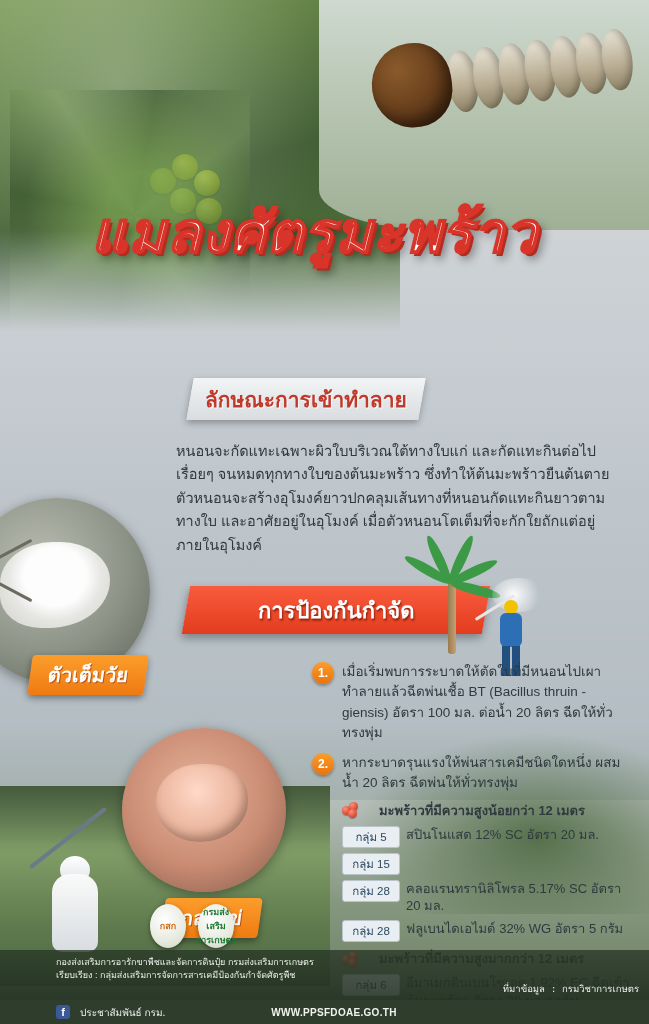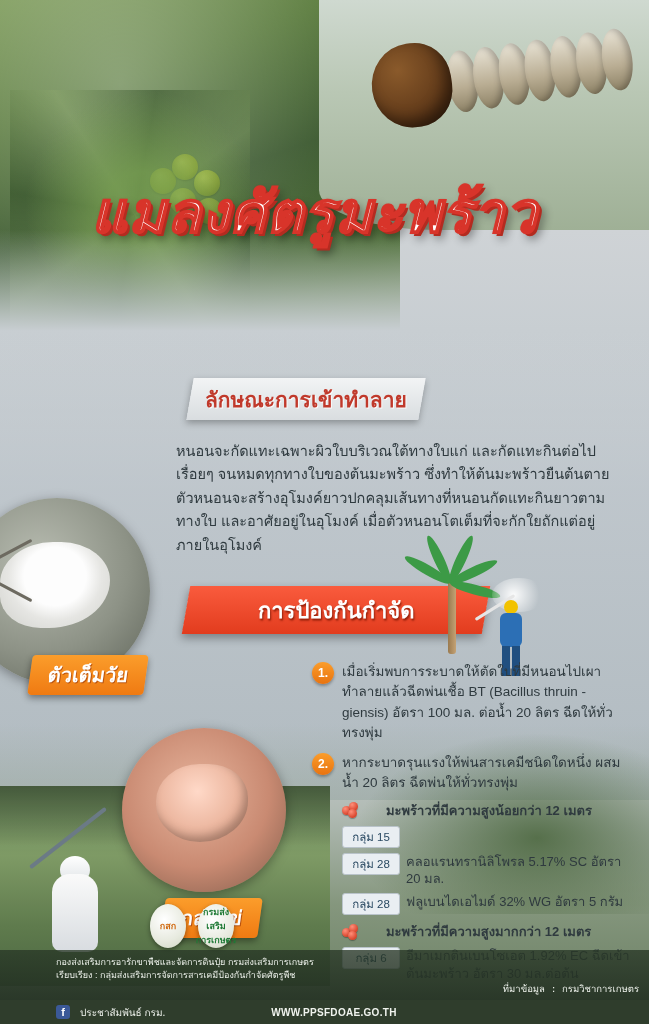--- a/index.html
+++ b/index.html
@@ -130,21 +130,21 @@
     background: radial-gradient(circle at 45% 40%, #e7b49c, #c98a72 55%, #7e5a49 100%);
   }
   .egg .mass{
     position:absolute; left:34px; top:36px; width:92px; height:78px; border-radius:50% 45% 55% 50%;
     background: radial-gradient(ellipse at 45% 35%, #ffd9c8, #eab39b 60%, #c98b71);
     box-shadow: inset -4px -6px 10px rgba(0,0,0,.25);
   }
 
   
   .title-wrap {
-    position:absolute; left:0; top:184px; width:629px; text-align:center;
+    position:absolute; left:0; top:204px; width:629px; text-align:center;
   }
   .main-title {
     font-family:"Liberation Sans", sans-serif;
     font-size: 56px;
     font-weight: bold;
     font-style: italic;
     letter-spacing: 1px;
     color:#ffffff;
     line-height: 1.05;
     -webkit-text-stroke: 2px #d8342a;
@@ -266,21 +266,21 @@
     background:#e9eef2; border:1px solid #b9c3ca; border-radius:3px;
     font-family:"Liberation Sans", sans-serif;
     font-size: 11.5px; color:#2b4a63; padding:1px 6px; white-space:nowrap;
     min-width: 58px; text-align:center;
   }
   .chem-name {
     font-family:"Liberation Sans", sans-serif;
     font-size: 13px; line-height:1.38; color:#2f3a3f;
   }
   .height-row {
-    display:flex; align-items:center; gap:24px; margin: 6px 0 5px 0;
+    display:flex; align-items:center; gap:17px; margin: 6px 0 5px 0;
   }
   .coco-icon { width:20px; height:16px; position:relative; flex:0 0 auto; }
   .coco-icon i{
     position:absolute; width:9px; height:9px; border-radius:50%;
     background: radial-gradient(circle at 35% 30%, #ff8f7a, #d8442c 70%);
     box-shadow: 0 1px 1px rgba(0,0,0,.3);
   }
   .coco-icon i:nth-child(1){ left:0; top:4px; }
   .coco-icon i:nth-child(2){ left:7px; top:0; }
   .coco-icon i:nth-child(3){ left:6px; top:7px; }
@@ -453,20 +453,24 @@
           <div class="height-row">
             <span class="coco-icon">
                 <i></i>
                 <i></i>
                 <i></i>
               </span>
             <span class="height-text">มะพร้าวที่มีความสูงน้อยกว่า 12 เมตร</span>
           </div>
 
           <div class="chem-row">
+            <span class="grp-tag">กลุ่ม 5</span>
+            <span class="chem-name">สปินโนแสด 12% SC อัตรา 20 มล.</span>
+          </div>
+          <div class="chem-row">
             <span class="grp-tag">กลุ่ม 15</span>
           </div>
           <div class="chem-row">
             <span class="grp-tag">กลุ่ม 28</span>
             <span class="chem-name">คลอแรนทรานิลิโพรล 5.17% SC อัตรา 20 มล.</span>
           </div>
           <div class="chem-row">
             <span class="grp-tag">กลุ่ม 28</span>
             <span class="chem-name">ฟลูเบนไดเอไมด์ 32% WG อัตรา 5 กรัม</span>
           </div>

